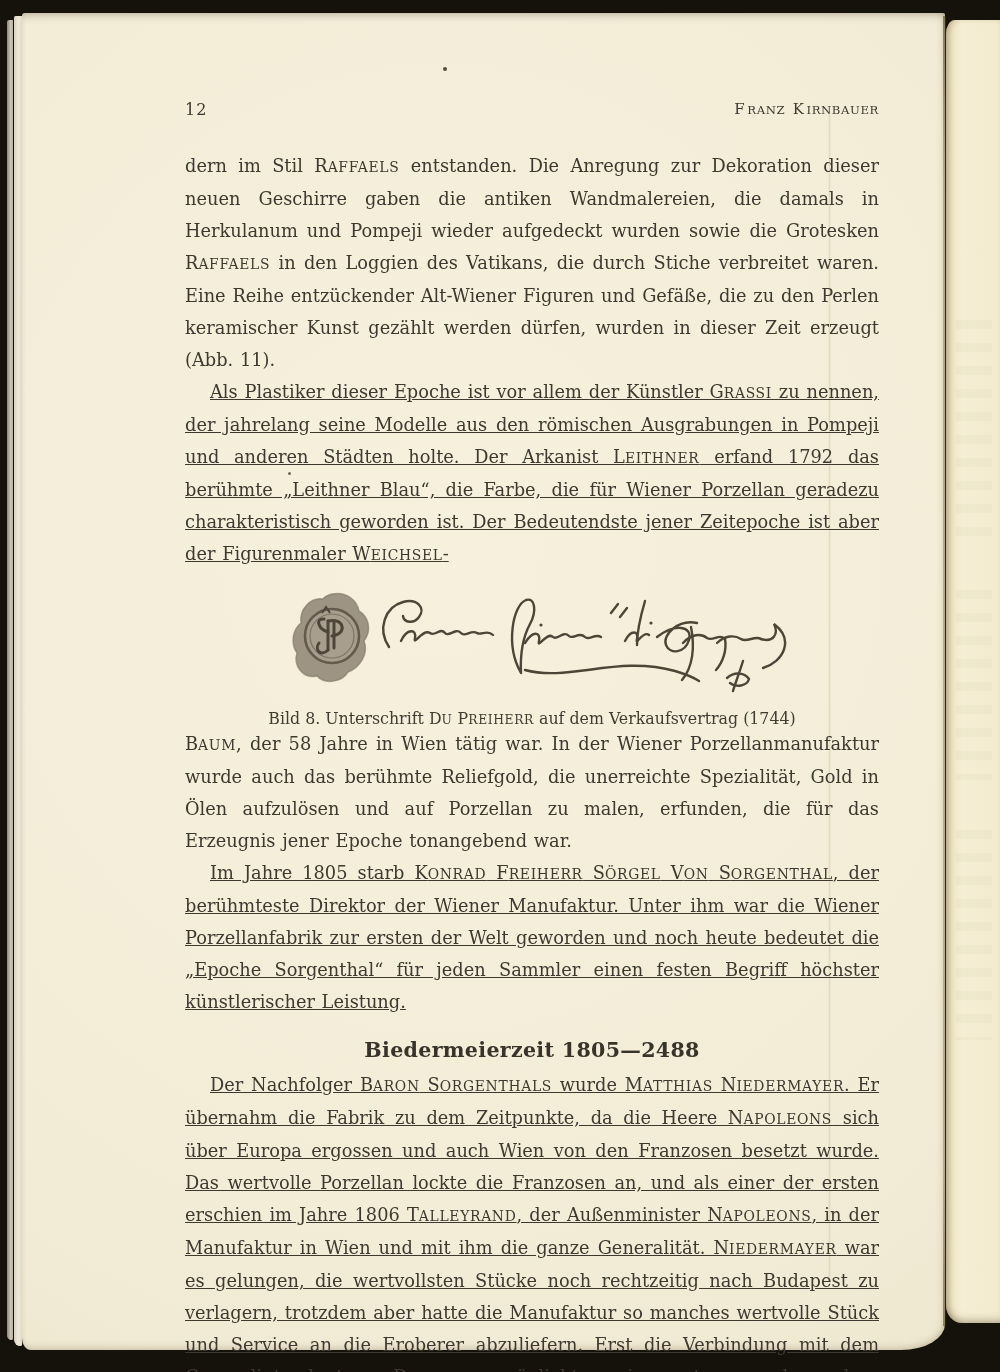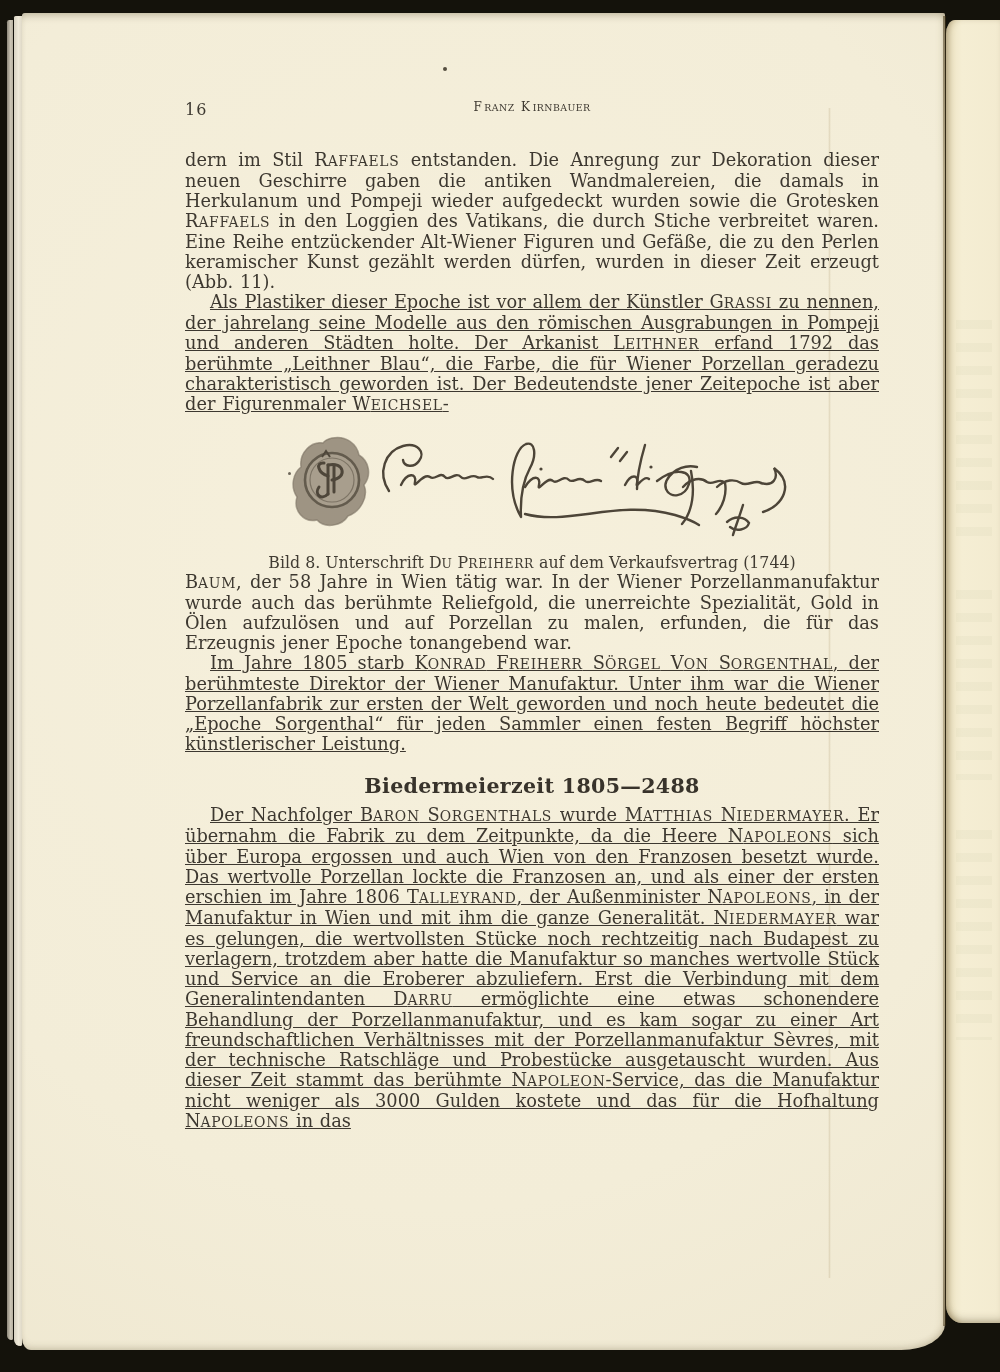--- a/index.html
+++ b/index.html
@@ -37,22 +37,22 @@
   
   .crease{position:absolute;left:806px;top:95px;width:3px;height:1170px;opacity:.5;
     background:linear-gradient(90deg, rgba(150,125,75,.0), rgba(150,125,75,.35), rgba(245,240,220,.4));}
   .speck{position:absolute;border-radius:50%;background:#554e40;}
   .sp1{left:421px;top:54px;width:4px;height:4px;}
   .sp2{left:266px;top:459px;width:3px;height:3px;background:#6e675a;}
   
   .content{position:absolute;left:163px;top:0;width:694px;color:#3d3830;}
   .running-header{position:relative;margin-top:87px;height:22px;font-size:16px;}
   .pagenum{position:absolute;left:0;top:0;letter-spacing:1px;}
-  .rtitle{display:block;text-align:center;letter-spacing:2.6px;font-size:12px;}
-  p.body{font-size:17.8px;line-height:20px;text-align:justify;margin:0;
+  .rtitle{display:block;text-align:right;letter-spacing:2.6px;font-size:15px;}
+  p.body{font-size:17.8px;line-height:32px;text-align:justify;margin:0;
     hyphens:auto;-webkit-hyphens:auto;word-spacing:.06em;}
   p.first{margin-top:28px;}
   .ind{text-indent:25px;text-decoration:underline;}
   .mt{margin-top:24px;}
   .sc{font-size:.78em;letter-spacing:.05em;}
   
   .figure{position:relative;height:112px;margin:14px 0 0 0;}
   .seal{position:absolute;left:106px;top:6px;width:82px;height:96px;}
   .sig{position:absolute;left:188px;top:-2px;width:436px;height:116px;}
   .caption{font-size:15.8px;text-align:center;margin-top:12px;color:#413c33;}
@@ -66,21 +66,21 @@
   <div class="stack-edge-1"></div>
   <div class="stack-edge-2"></div>
 
   <div class="page">
     <div class="crease"></div>
     <div class="speck sp1"></div>
     <div class="speck sp2"></div>
 
     <div class="content">
       <div class="running-header">
-        <span class="pagenum">16</span>
+        <span class="pagenum">12</span>
         <span class="rtitle">F<span class="sc">RANZ</span> K<span class="sc">IRNBAUER</span></span>
       </div>
 
       <p class="body first">dern im Stil R<span class="sc">AFFAELS</span> entstanden. Die Anregung zur Dekoration dieser neuen Geschirre gaben die antiken Wandmalereien, die damals in Herkulanum und Pompeji wieder aufgedeckt wurden sowie die Grotesken R<span class="sc">AFFAELS</span> in den Loggien des Vatikans, die durch Stiche verbreitet waren. Eine Reihe entzückender Alt-Wiener Figuren und Gefäße, die zu den Perlen keramischer Kunst gezählt werden dürfen, wurden in dieser Zeit erzeugt (Abb. 11).</p>
       <p class="body ind">Als Plastiker dieser Epoche ist vor allem der Künstler G<span class="sc">RASSI</span> zu nennen, der jahrelang seine Modelle aus den römischen Ausgrabungen in Pompeji und anderen Städten holte. Der Arkanist L<span class="sc">EITHNER</span> erfand 1792 das berühmte „Leithner Blau“, die Farbe, die für Wiener Porzellan geradezu charakteristisch geworden ist. Der Bedeutendste jener Zeitepoche ist aber der Figurenmaler W<span class="sc">EICHSEL</span>-</p>
 
       <div class="figure">
 
         <svg class="seal" viewBox="0 0 82 96">
           <path d="M41,3 C55,0 66,9 68,20 C78,26 81,40 73,50 C78,62 69,77 57,81 C51,91 34,94 26,85 C12,88 2,75 6,62 C-1,52 2,38 10,32 C8,18 20,6 32,8 C34,5 37,4 41,3 Z" fill="#968c7c" opacity="0.92"></path>

